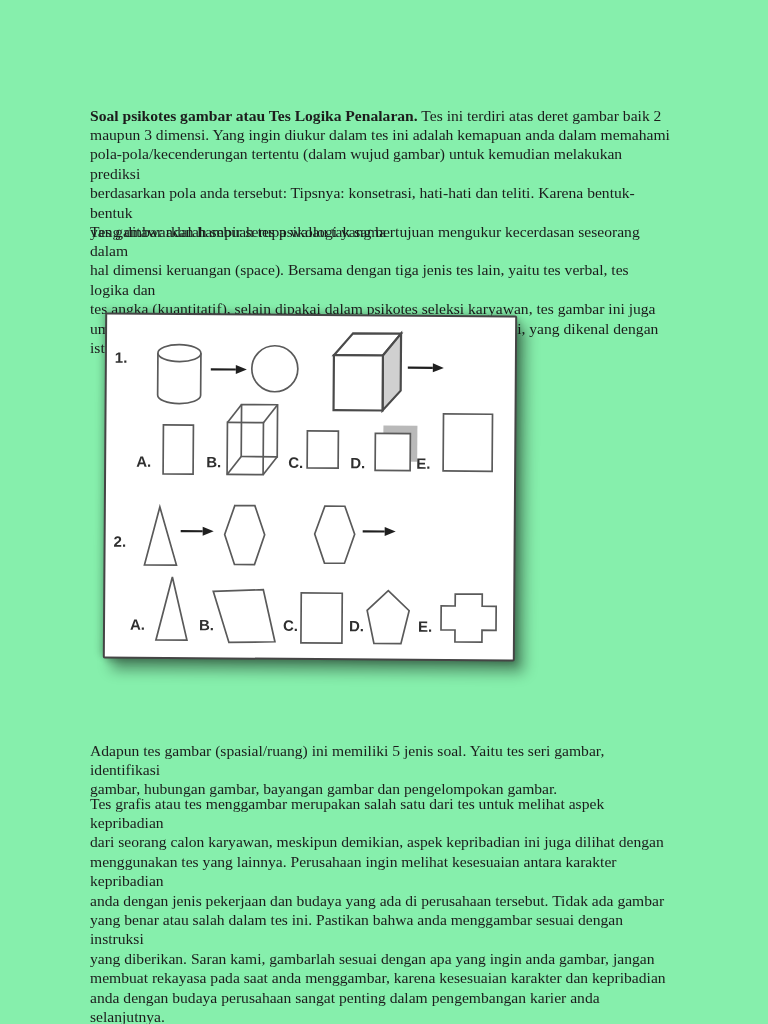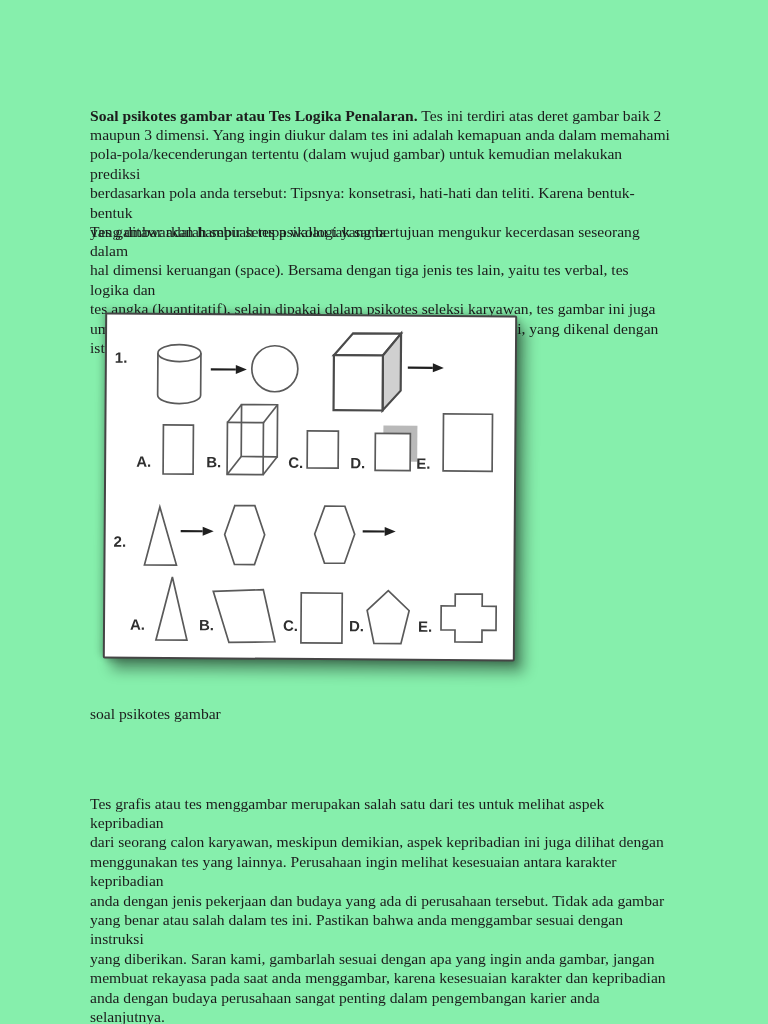--- a/index.html
+++ b/index.html
@@ -156,22 +156,23 @@
         <text x="244" y="315">D.</text>
         <polygon class="shape" points="283,274 304,294 296,327 269,327 262,294"></polygon>
 
         <text x="313" y="315">E.</text>
         <polygon class="shape" points="350,277 377,277 377,289 391,289 391,313 377,313 377,325 350,325 350,313 336,313 336,289 350,289"></polygon>
       </g>
 
     </svg>
   </div>
 
-  <p class="para" style="top:688px">soal psikotes gambar</p>
 
+  <p class="para" style="top:725px">Adapun tes gambar (spasial/ruang) ini memiliki 5 jenis soal. Yaitu tes seri gambar, identifikasi
+gambar, hubungan gambar, bayangan gambar dan pengelompokan gambar.</p>
 
   <p class="para" style="top:778px">Tes grafis atau tes menggambar merupakan salah satu dari tes untuk melihat aspek kepribadian
 dari seorang calon karyawan, meskipun demikian, aspek kepribadian ini juga dilihat dengan
 menggunakan tes yang lainnya. Perusahaan ingin melihat kesesuaian antara karakter kepribadian
 anda dengan jenis pekerjaan dan budaya yang ada di perusahaan tersebut. Tidak ada gambar
 yang benar atau salah dalam tes ini. Pastikan bahwa anda menggambar sesuai dengan instruksi
 yang diberikan. Saran kami, gambarlah sesuai dengan apa yang ingin anda gambar, jangan
 membuat rekayasa pada saat anda menggambar, karena kesesuaian karakter dan kepribadian
 anda dengan budaya perusahaan sangat penting dalam pengembangan karier anda selanjutnya.</p>
 

